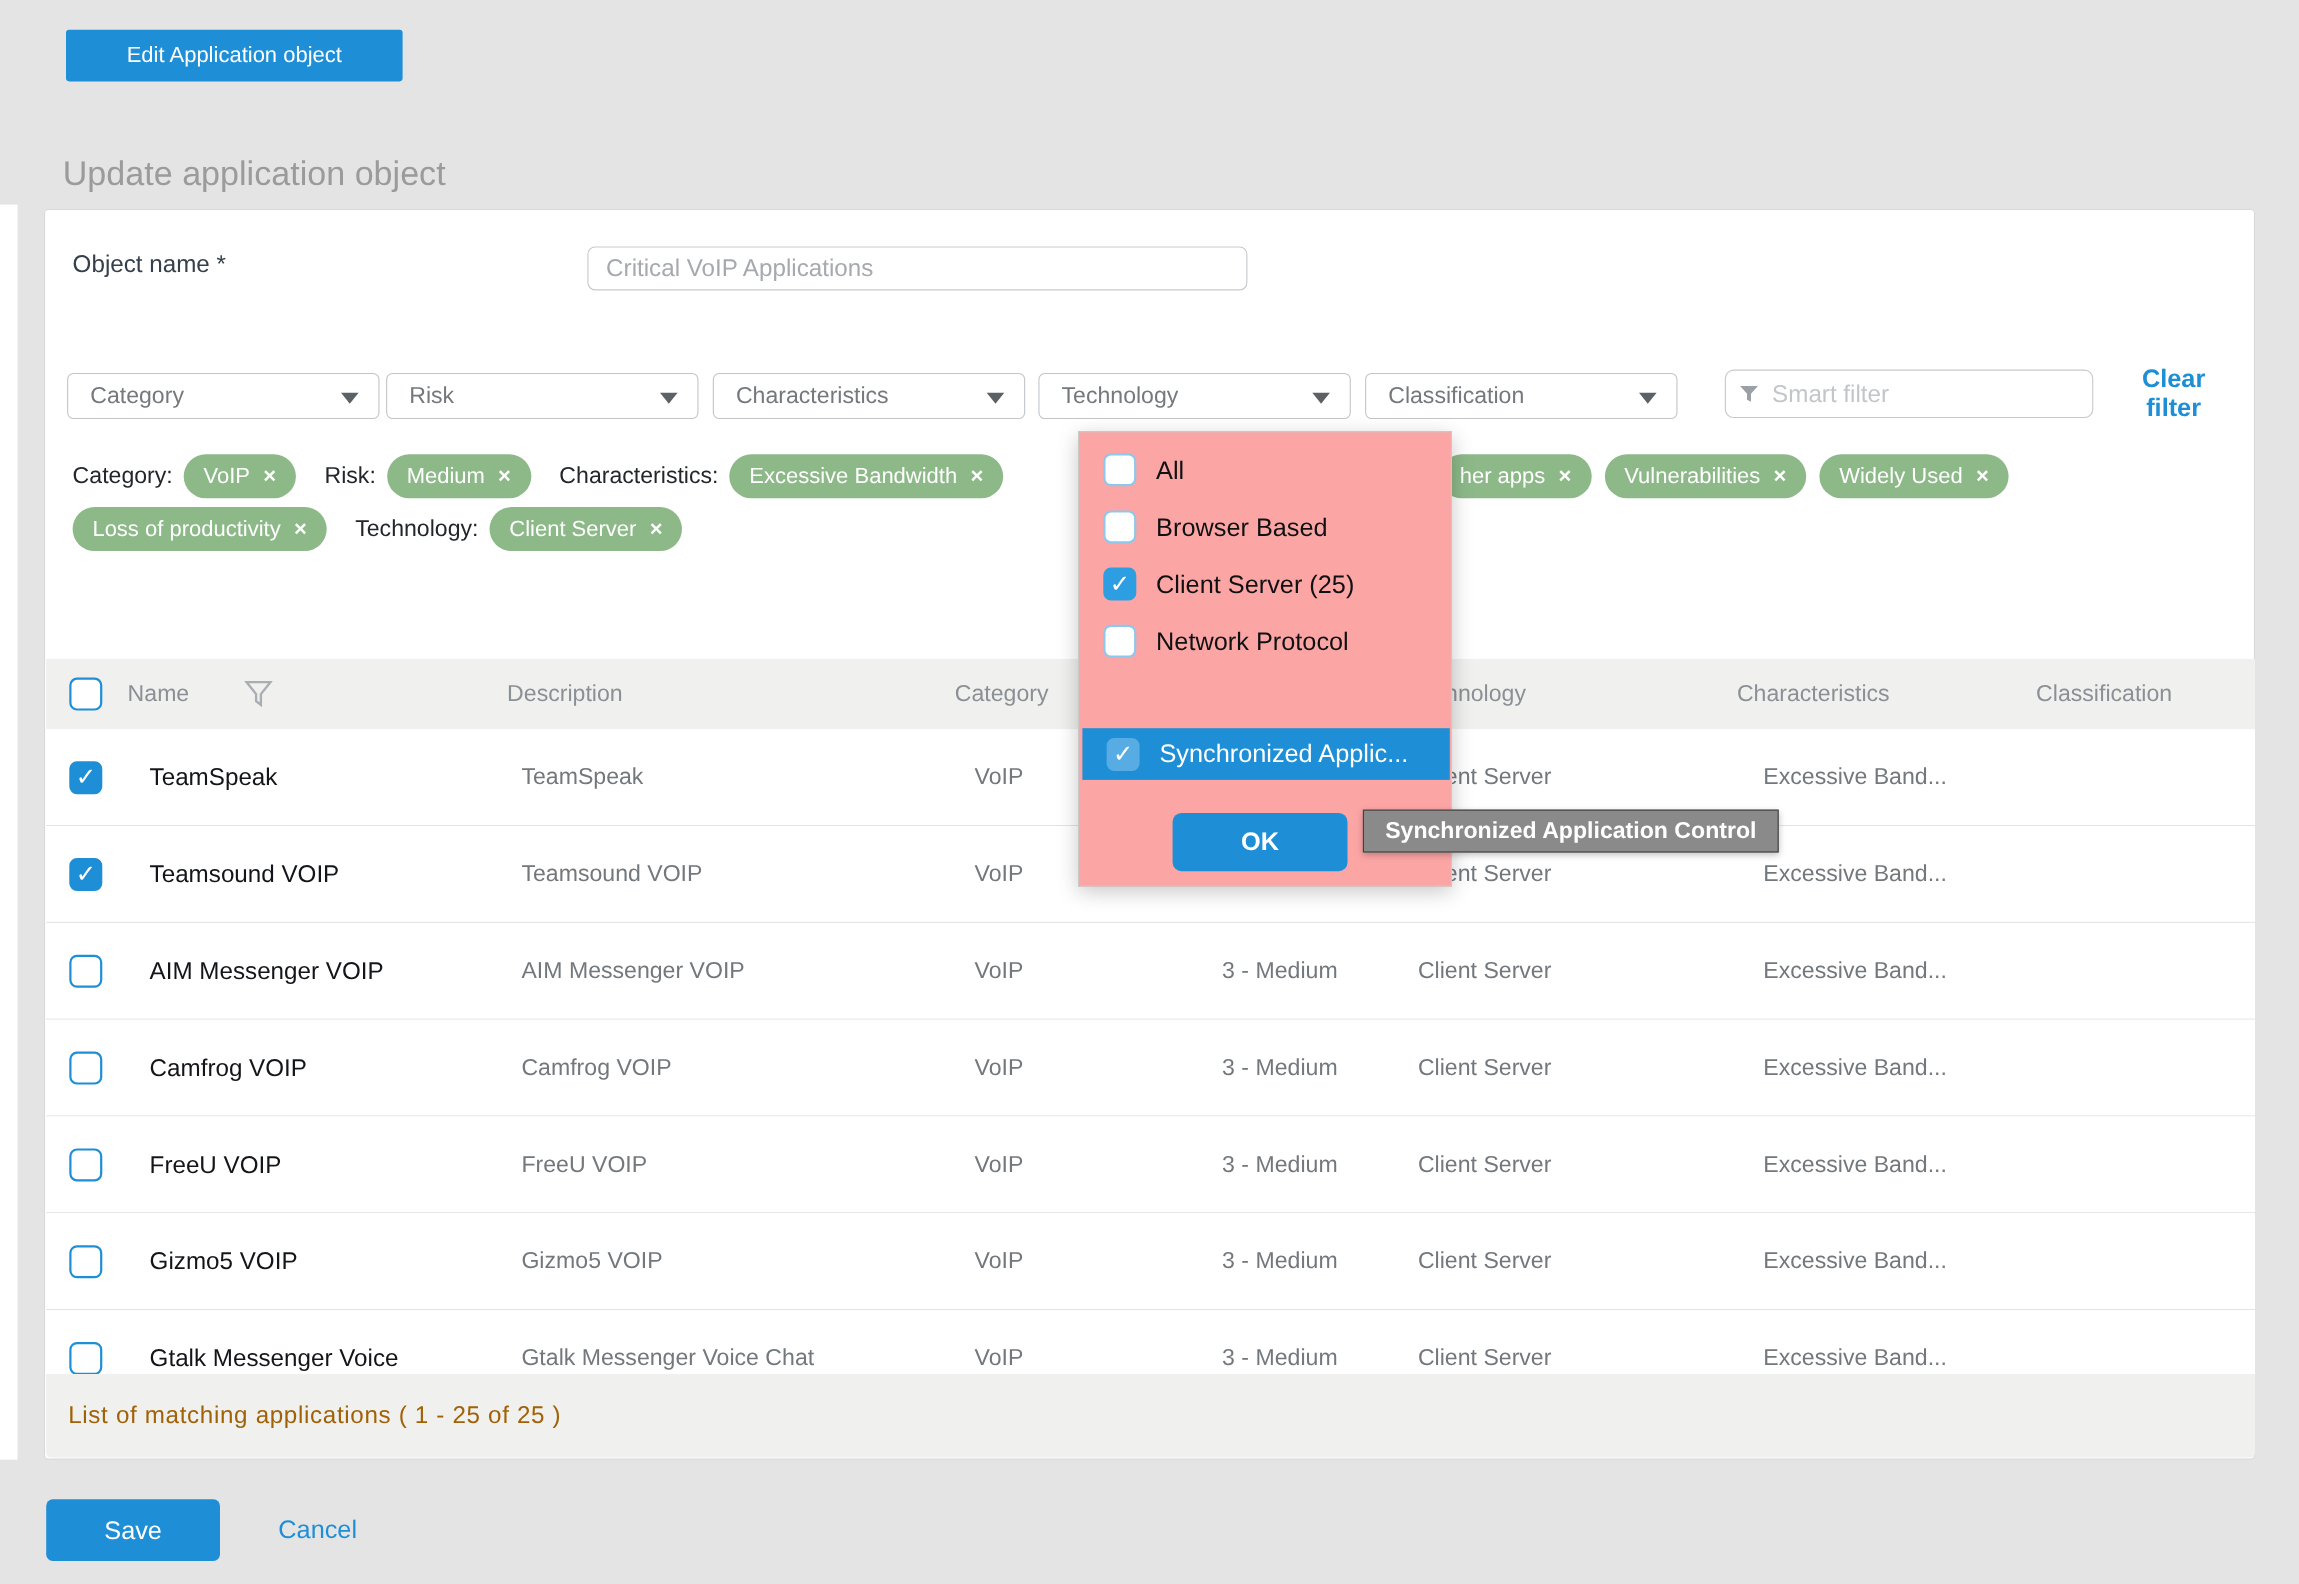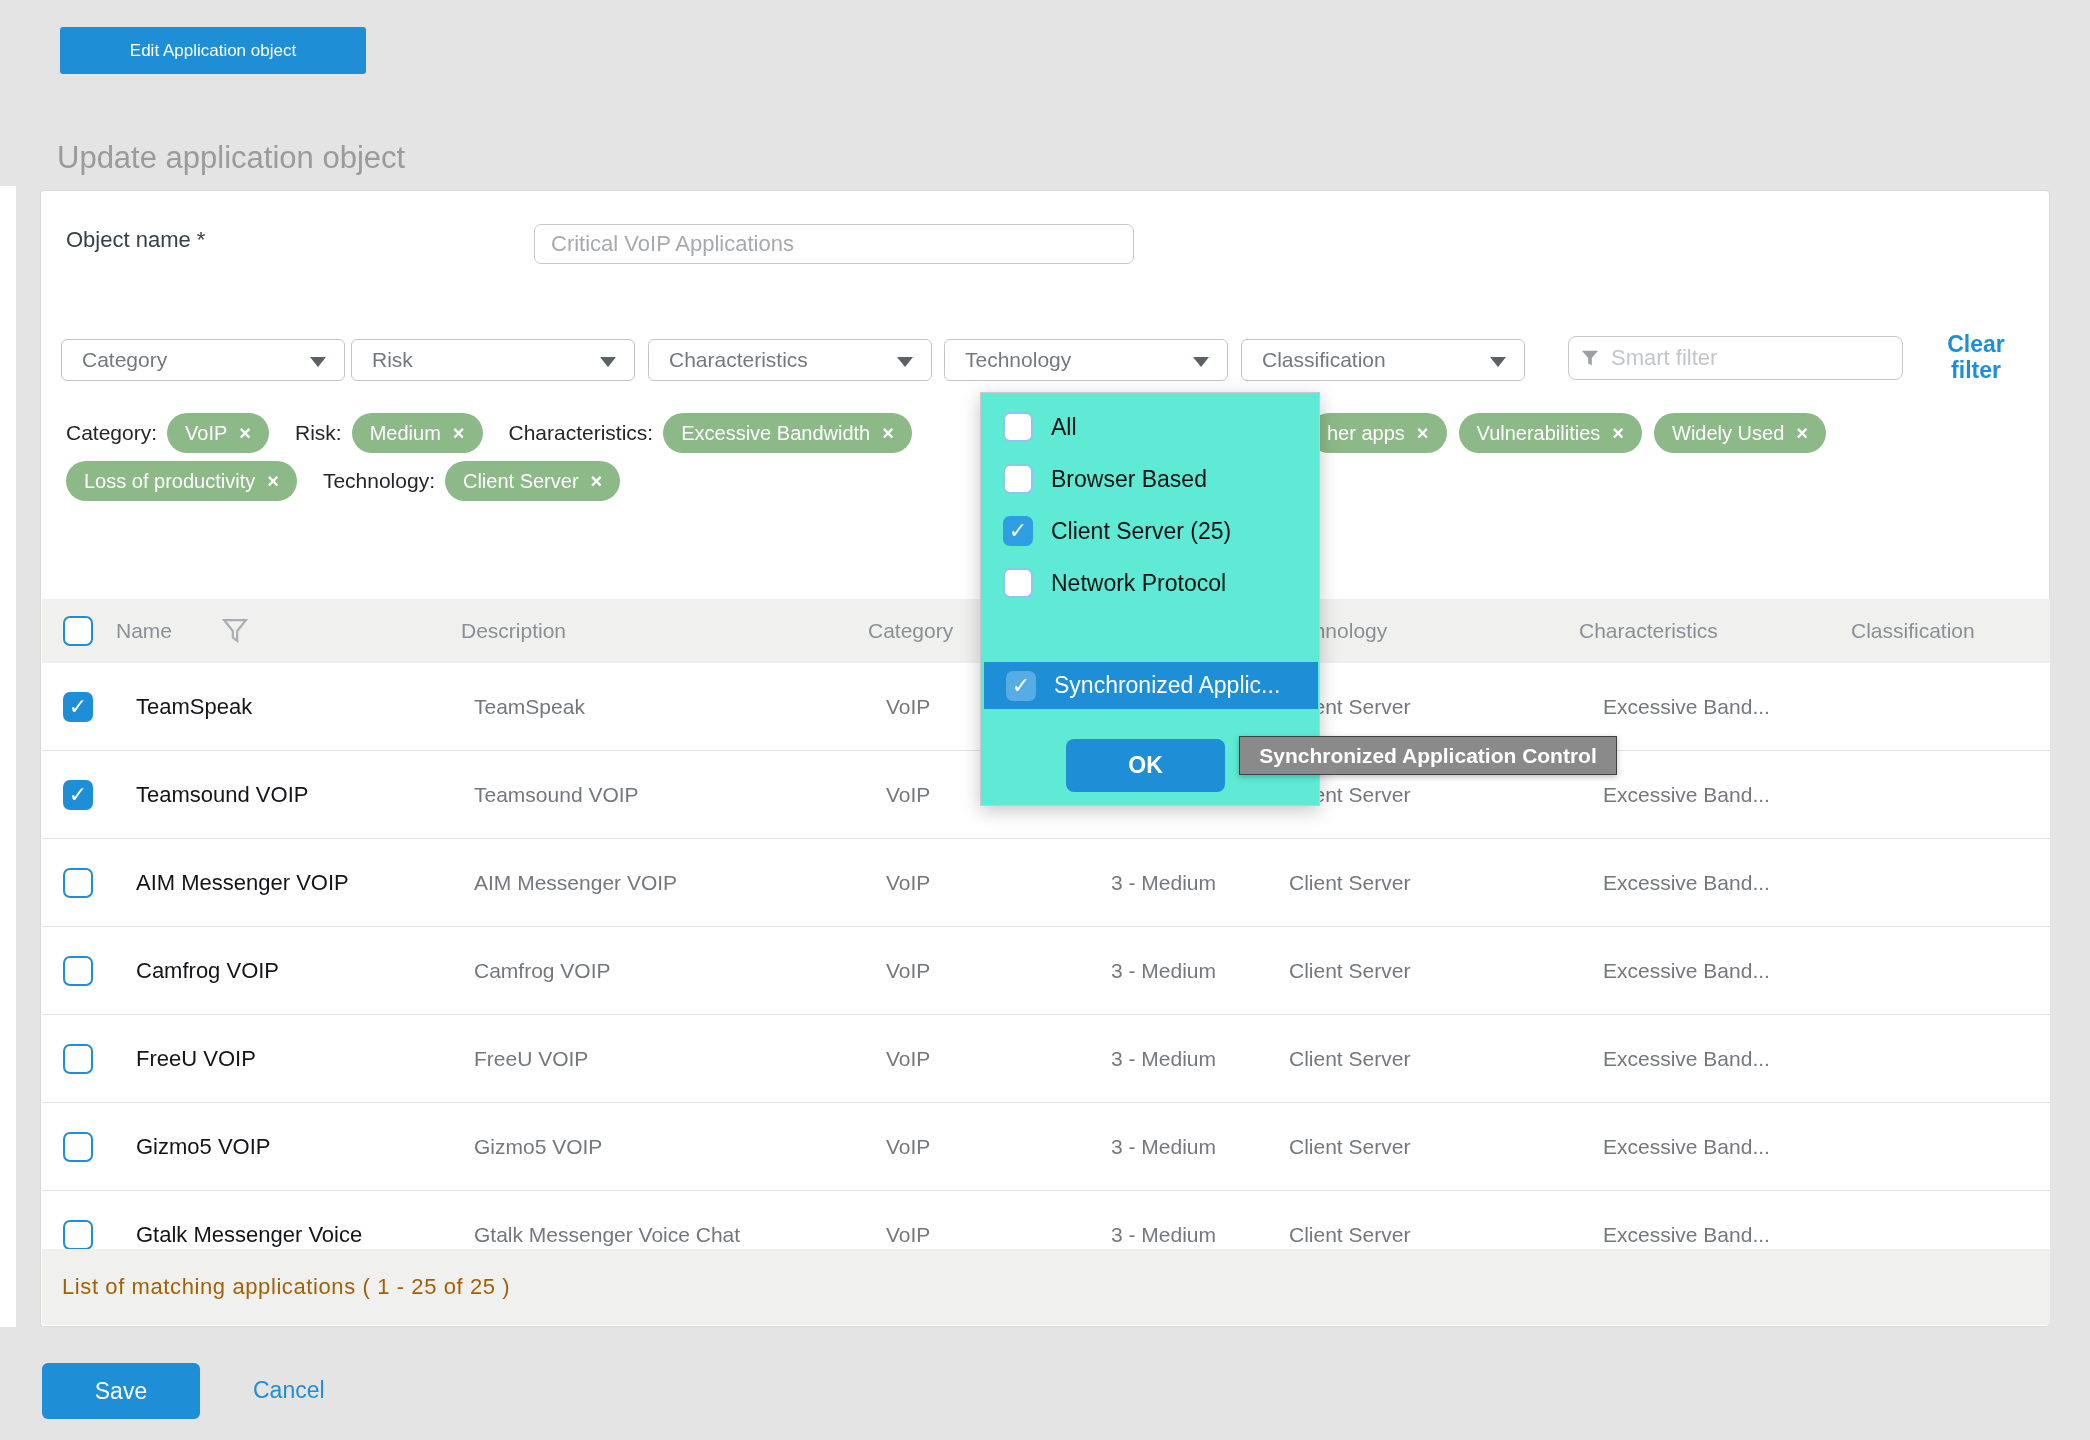--- a/index.html
+++ b/index.html
@@ -5,21 +5,21 @@
   * { margin:0; padding:0; box-sizing:border-box; }
   html,body { background:#e4e4e4; }
   body { font-family:"Liberation Sans","DejaVu Sans",sans-serif; }
   .screen { position:relative; width:2090px; height:1440px; background:#e4e4e4; overflow:hidden; }
 
   .left-strip { position:absolute; left:0; top:186px; width:16px; height:1141px; background:#ffffff; }
 
   
   .btn-primary { position:absolute; display:flex; align-items:center; justify-content:center;
     background:#1e8ed6; color:#fff; border:none; cursor:pointer;
-    font-family:inherit; font-size:17px; border-radius:3px; }
+    font-family:inherit; font-size:20px; border-radius:3px; }
   .edit-btn { left:60px; top:27px; width:306px; height:47px; }
 
   .page-heading { position:absolute; left:57px; top:140px; font-size:31px; font-weight:400; color:#9b9b9b; }
 
   
   .panel { position:absolute; left:40px; top:190px; width:2010px; height:1137px;
     background:#fff; border:1px solid #d9d9d9; border-radius:4px; }
 
   .obj-label { position:absolute; left:25px; top:36px; font-size:22px; color:#36404b; font-weight:400; }
   .obj-input { position:absolute; left:493px; top:33px; width:600px; height:40px;
@@ -75,21 +75,21 @@
   .cb .tick { display:none; color:#fff; font-size:22px; font-weight:700; line-height:1; }
   .cb.checked .tick { display:block; }
   .funnel-outline { width:26px; height:26px; margin-left:22px; }
 
   
   .tfoot { position:absolute; left:1px; top:1058px; width:2008px; height:76px; background:#f0f0ee;
     display:flex; align-items:center; border-radius:0 0 4px 4px; }
   .tfoot span { margin-left:20px; font-size:22px; color:#a16207; letter-spacing:0.6px; }
 
   
-  .popup { position:absolute; left:980px; top:392px; width:340px; height:414px; background:#5eead4;
+  .popup { position:absolute; left:980px; top:392px; width:340px; height:414px; background:#fca5a5;
     border:1px solid #c9c9c9; box-shadow:0 5px 18px rgba(0,0,0,0.22); z-index:30; }
   .opt { position:absolute; left:0; width:100%; height:52px; display:flex; align-items:center;
     padding-left:22px; cursor:pointer; }
   .opt .obox { width:30px; height:30px; border:2px solid #8ec7ec; border-radius:7px; background:#fff;
     margin-right:18px; flex:0 0 auto; display:flex; align-items:center; justify-content:center; }
   .opt.checked .obox { background:#2e9ee2; border-color:#2e9ee2; }
   .opt .obox .tick { display:none; color:#fff; font-size:22px; font-weight:700; line-height:1; }
   .opt.checked .obox .tick { display:block; }
   .opt span.lbl { font-size:23px; color:#0f1113; white-space:nowrap; }
   .opt.highlight { left:3px; width:334px; height:47px; background:#1e8ed6; }

